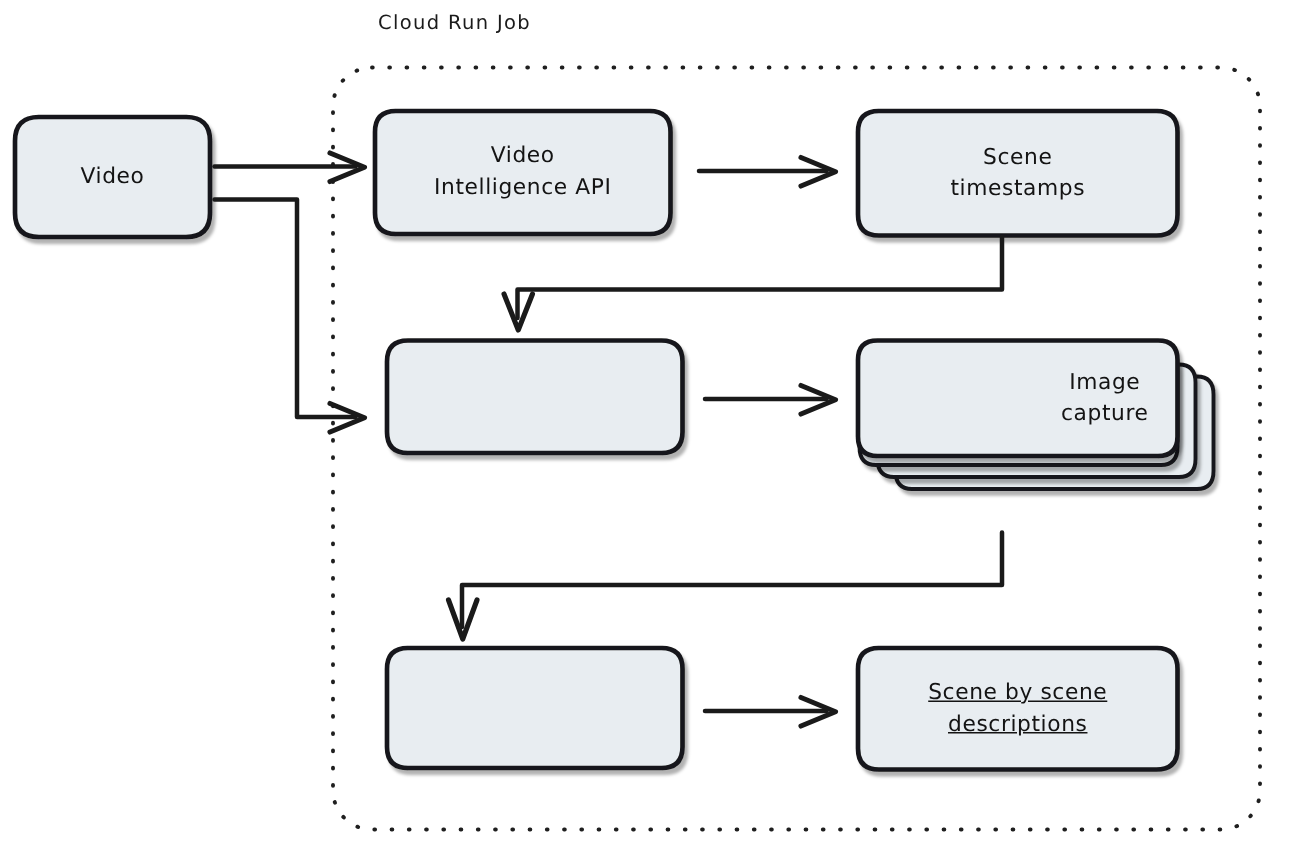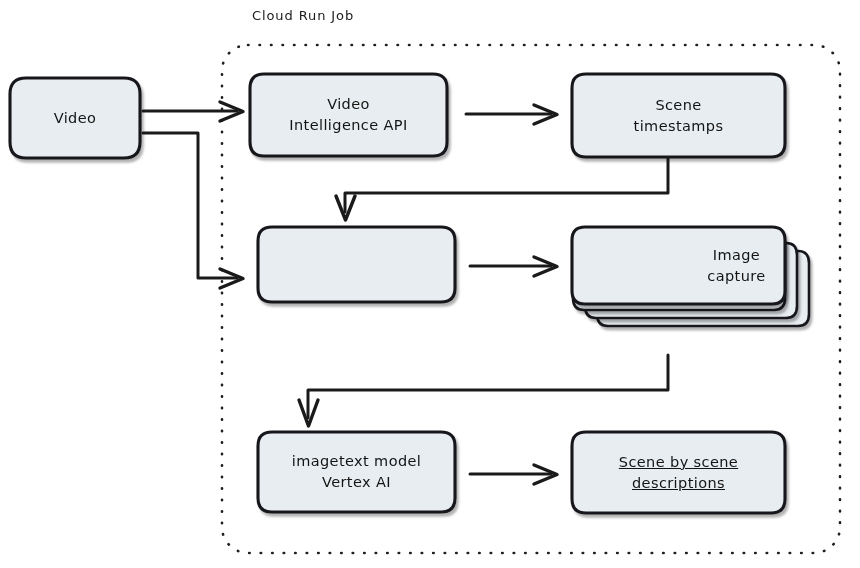--- a/index.html
+++ b/index.html
@@ -130,19 +130,17 @@
   <div class="node-label" style="left:250px; top:74px; width:197px; height:82px;">Video
 Intelligence API</div>
 
   <div class="node-label" style="left:572px; top:74px; width:213px; height:83px;border-radius:24px;">Scene
 timestamps</div>
 
 
   <div class="node-label" style="left:598px; top:227px; width:213px; height:77px;margin-left:32px;">Image
 capture</div>
 
-  <div class="node-label" style="left:258px; top:432px; width:197px; height:80px;">imagetext model
-Vertex AI</div>
 
   <div class="node-label" style="left:572px; top:432px; width:213px; height:81px;text-decoration:underline;">Scene by scene
 descriptions</div>
 
 </div>
 
 </body></html>

